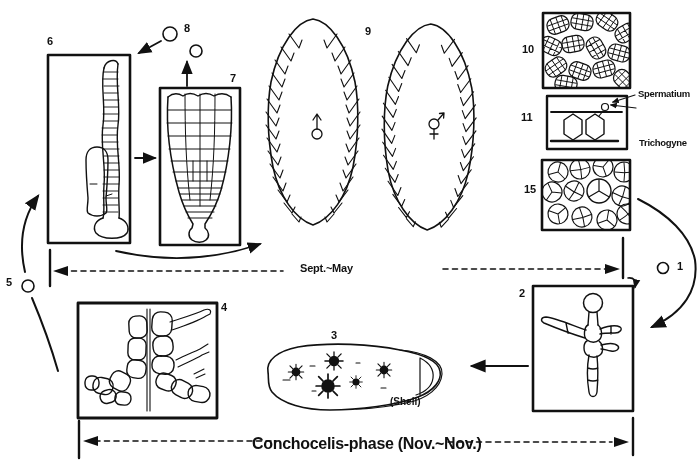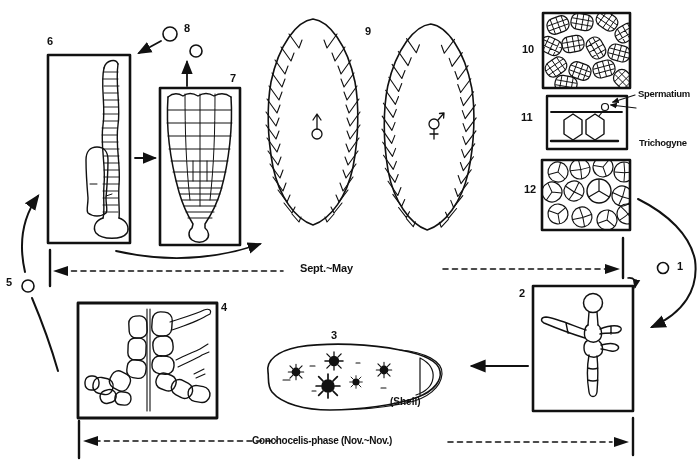--- a/index.html
+++ b/index.html
@@ -5,21 +5,21 @@
   html,body{margin:0;padding:0;background:#fff;}
   .stage{
     position:relative;width:700px;height:462px;background:#fff;overflow:hidden;
     font-family:"Liberation Sans","DejaVu Sans",sans-serif;color:#111;
   }
   svg{position:absolute;left:0;top:0;}
   .art{stroke:#111;fill:none;stroke-linecap:round;stroke-linejoin:round;}
   .lbl{position:absolute;font-weight:bold;color:#111;white-space:nowrap;line-height:1;}
   .num{font-size:11px;}
   .season{font-size:11px;letter-spacing:-0.2px;}
-  .season-b{font-size:10px;letter-spacing:-0.3px;}
+  .season-b{font-size:16px;letter-spacing:-0.3px;}
   .small-ann{font-size:9.5px;letter-spacing:-0.3px;}
   .shell-l{font-size:10px;}
   .center{text-align:left;}
 </style>
 </head>
 <body>
 
 <div class="stage">
 
 <svg width="700" height="462" viewBox="0 0 700 462">
@@ -243,21 +243,21 @@
     <path d="M83,441 L98,436 L98,446 Z M629,442 L614,437 L614,447 Z" fill="#111" stroke="none"></path>
   </g>
 </svg>
 
 <div class="lbl num" style="left:47px;top:36px;">6</div>
 <div class="lbl num" style="left:184px;top:23px;">8</div>
 <div class="lbl num" style="left:230px;top:73px;">7</div>
 <div class="lbl num" style="left:365px;top:26px;">9</div>
 <div class="lbl num" style="left:522px;top:44px;text-align:right;">10</div>
 <div class="lbl num" style="left:521px;top:112px;">11</div>
-<div class="lbl num" style="left:524px;top:184px;">12</div>
+<div class="lbl num" style="left:524px;top:184px;">15</div>
 <div class="lbl num" style="left:677px;top:261px;">1</div>
 <div class="lbl num" style="left:519px;top:288px;">2</div>
 <div class="lbl num" style="left:331px;top:330px;">3</div>
 <div class="lbl num" style="left:221px;top:302px;">4</div>
 <div class="lbl num" style="left:6px;top:277px;">5</div>
 
 <div class="lbl season center" style="left:300px;top:263px;width:118px;">Sept.~May</div>
 <div class="lbl season-b center" style="left:252px;top:436px;width:200px;">Conchocelis-phase (Nov.~Nov.)</div>
 <div class="lbl shell-l" style="left:390px;top:397px;text-align:center;">(Shell)</div>
 <div class="lbl small-ann" style="left:638px;top:89px;">Spermatium</div>

